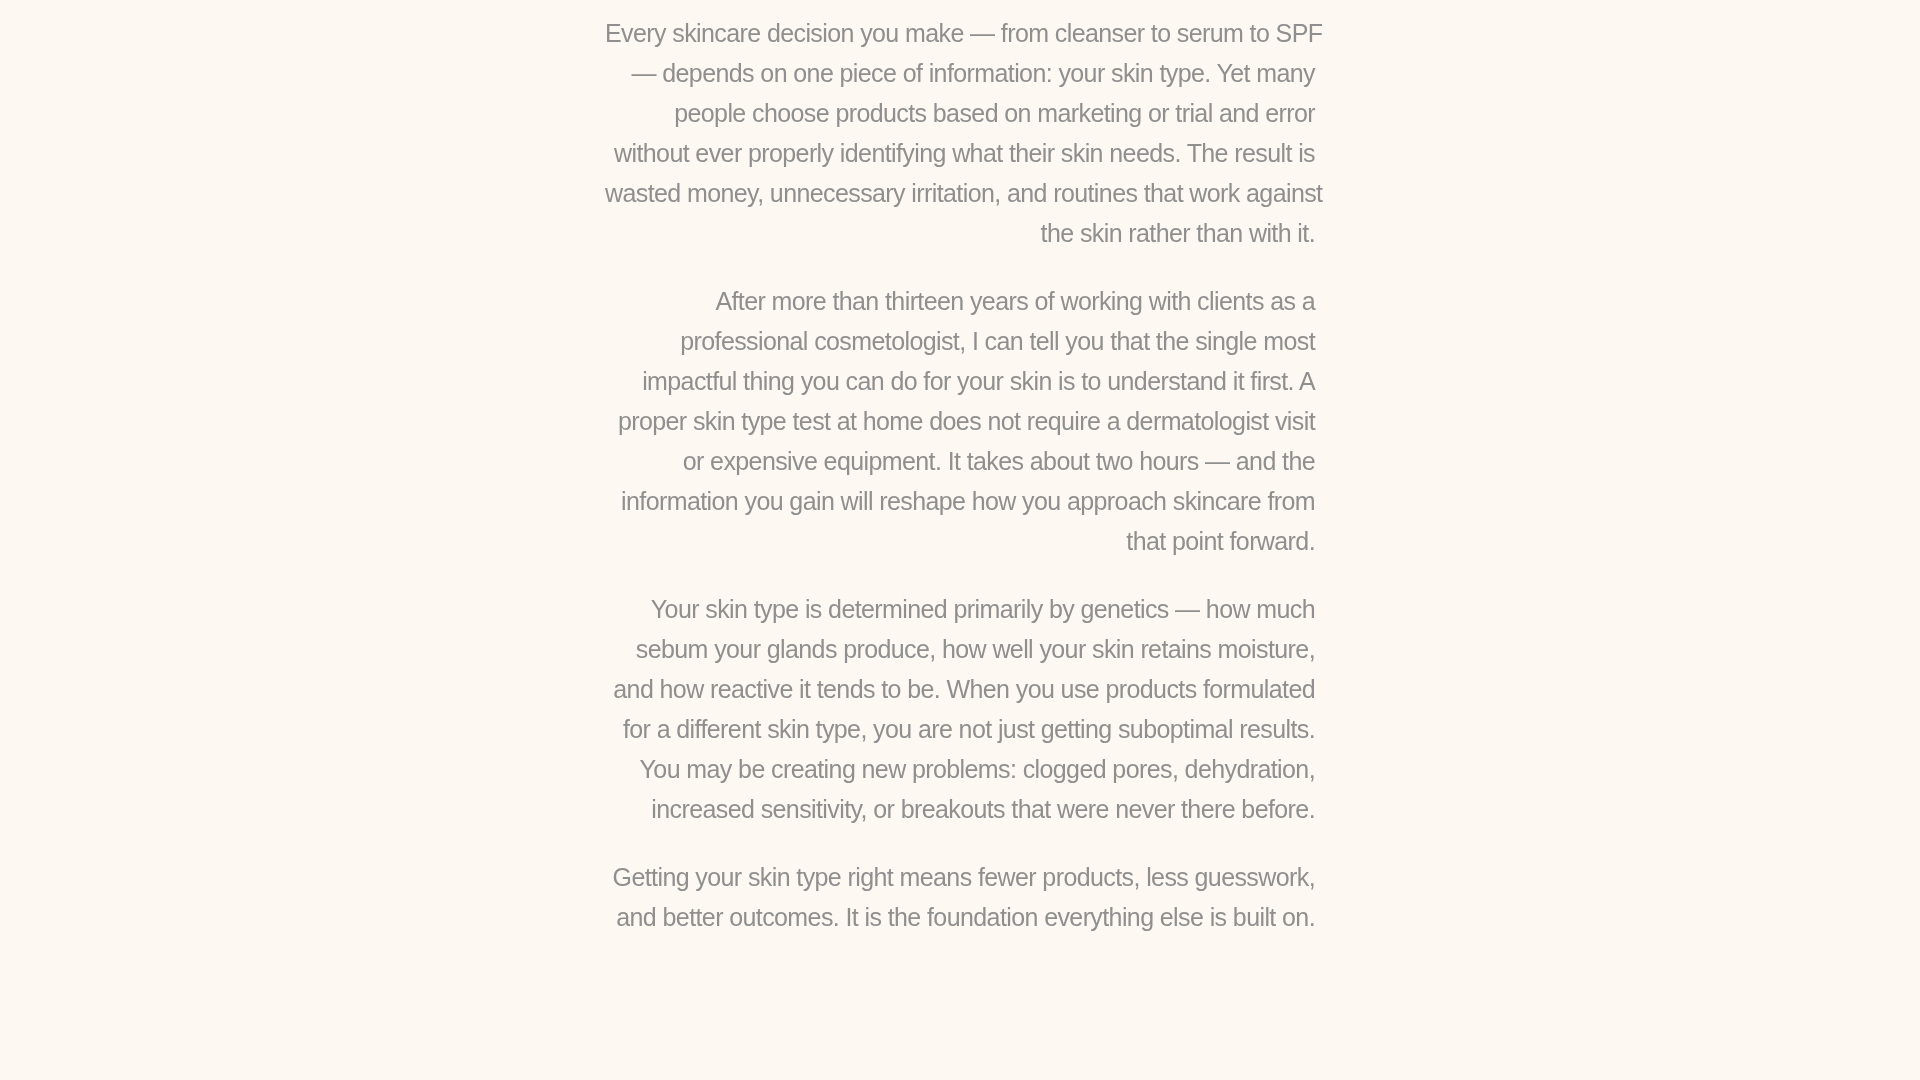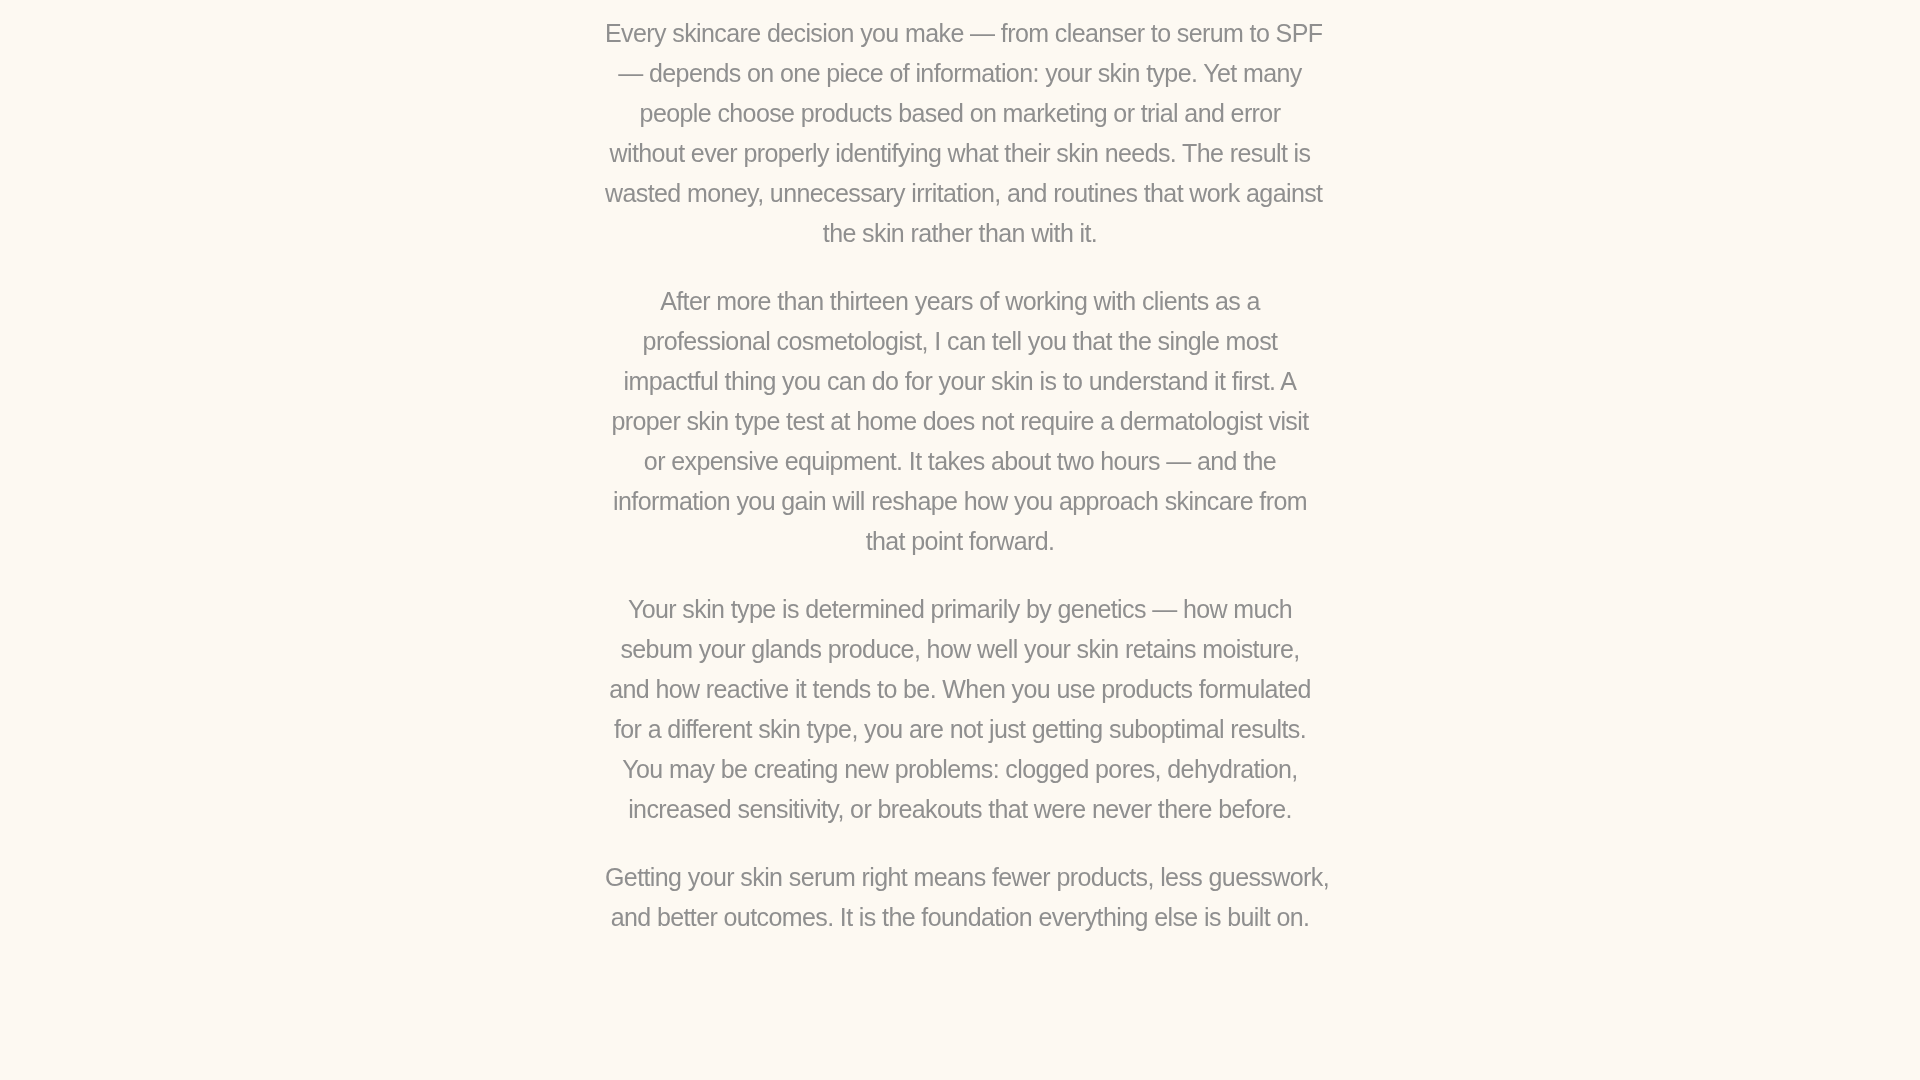--- a/index.html
+++ b/index.html
@@ -26,21 +26,21 @@
   }
   .para {
     margin: 0 0 28px 0;
     font-family: "Liberation Sans", sans-serif;
     font-size: 25px;
     line-height: 40px;
     font-weight: 400;
     color: #8F8F8F;
     letter-spacing: -0.6px;
     white-space: pre;      
-    text-align: center;
+    text-align: right;
   }
 </style>
 </head>
 <body>
 
 <main class="page">
   <article class="article-column">
 
     <section class="article-section">
       <p class="para">Every skincare decision you make — from cleanser to serum to SPF
@@ -58,19 +58,19 @@
 that point forward.</p>
     </section>
 
     <section class="article-section">
       <p class="para">Your skin type is determined primarily by genetics — how much
 sebum your glands produce, how well your skin retains moisture,
 and how reactive it tends to be. When you use products formulated
 for a different skin type, you are not just getting suboptimal results.
 You may be creating new problems: clogged pores, dehydration,
 increased sensitivity, or breakouts that were never there before.</p>
-      <p class="para">Getting your skin serum right means fewer products, less guesswork,
+      <p class="para">Getting your skin type right means fewer products, less guesswork,
 and better outcomes. It is the foundation everything else is built on.</p>
     </section>
 
 
   </article>
 </main>
 
 </body></html>

